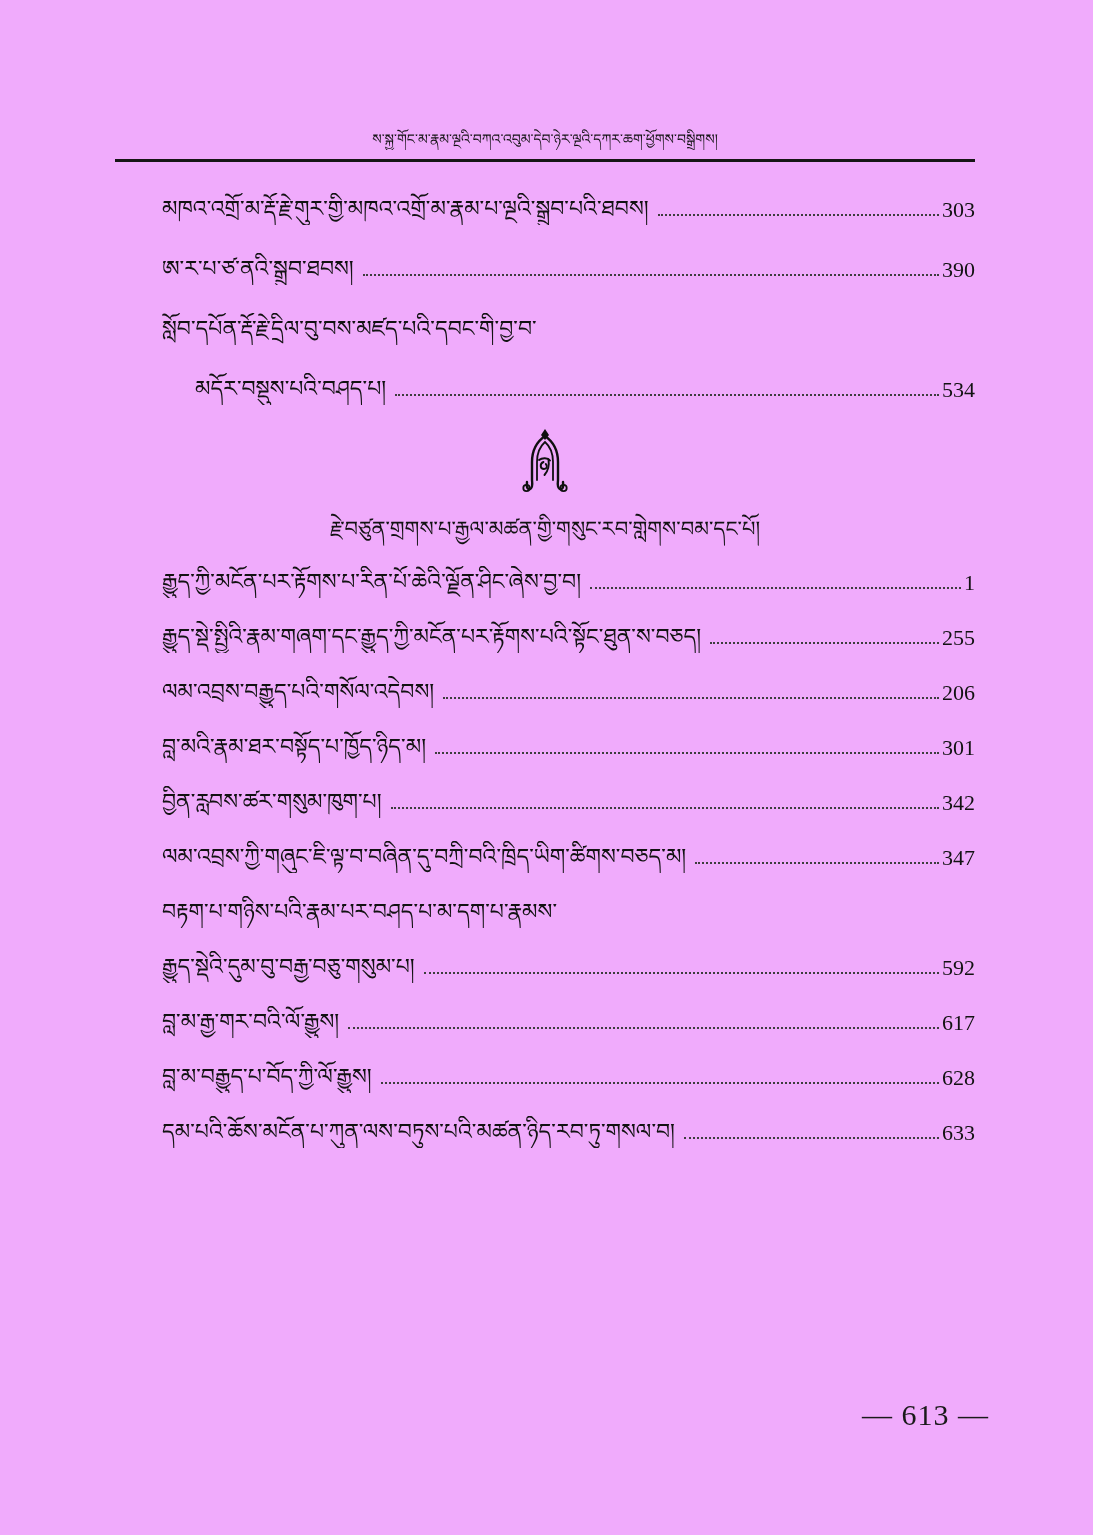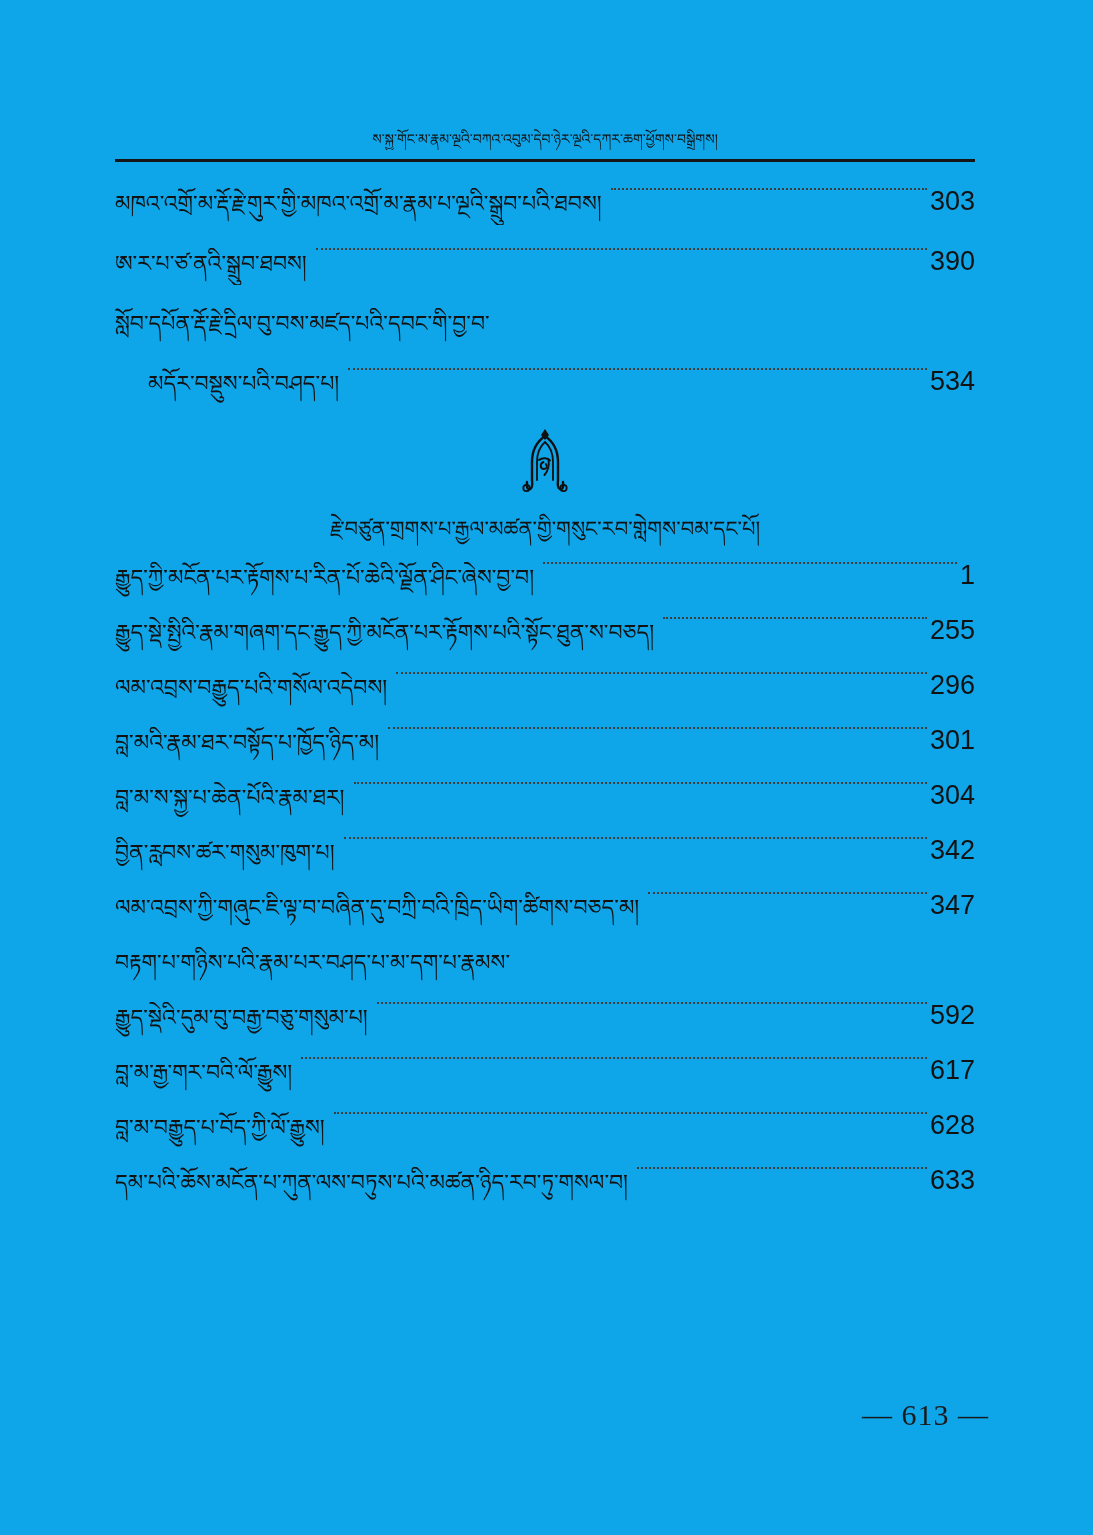--- a/index.html
+++ b/index.html
@@ -1,20 +1,20 @@
 <!DOCTYPE html>
 <html><head>
 <meta charset="utf-8">
 <style>
   html,body{margin:0;padding:0;background:#e8e8e8;}
   .page{
     position:relative;
     width:1093px;height:1535px;
     margin:0 auto;
-    background:#0ea5e9;
+    background:#f0abfc;
     color:#121212;
     font-family:"DejaVu Sans",sans-serif;
     overflow:hidden;
   }
   .content{
     position:absolute;
     left:115px;top:0;
     width:860px;
   }
   .running-header{
@@ -30,45 +30,47 @@
   }
   .divider-rule{
     height:3px;
     background:#161616;
     margin-top:9px;
   }
   .toc-list{display:block;}
   .toc-front{margin-top:26px;}
   .toc-row{
     display:flex;
+    align-items:flex-end;
     height:37px;
     margin-bottom:23px;
     font-size:22px;
+    margin-left:47px;
   }
   .toc-volume .toc-row{
     height:36px;
     margin-bottom:19px;
   }
   .toc-row .toc-title{
     white-space:nowrap;
     overflow:hidden;
     flex-shrink:1;
     line-height:1.45;
   }
   .toc-row.cont .toc-title{padding-left:33px;}
   .dot-leader{
     flex:1 1 auto;
     min-width:16px;
     height:0;
     border-bottom:2px dotted #3d3d3d;
     margin:0 3px 9px 9px;
   }
   .page-number{
-    font-family:Liberation Sans, sans-serif;
-    font-size:27px;
+    font-family:Liberation Serif, serif;
+    font-size:22px;
     line-height:1;
     padding-bottom:4px;
     white-space:nowrap;
   }
   .no-leader{justify-content:flex-start;}
   .ornament-wrap{
     margin-top:20px;
     display:flex;justify-content:center;
   }
   .volume-title{
@@ -158,31 +160,26 @@
           <span class="page-number">1</span>
         </div>
         <div class="toc-row">
           <span class="toc-title">རྒྱུད་སྡེ་སྤྱིའི་རྣམ་གཞག་དང་རྒྱུད་ཀྱི་མངོན་པར་རྟོགས་པའི་སྟོང་ཐུན་ས་བཅད།</span>
           <span class="dot-leader"></span>
           <span class="page-number">255</span>
         </div>
         <div class="toc-row">
           <span class="toc-title">ལམ་འབྲས་བརྒྱུད་པའི་གསོལ་འདེབས།</span>
           <span class="dot-leader"></span>
-          <span class="page-number">296</span>
+          <span class="page-number">206</span>
         </div>
         <div class="toc-row">
           <span class="toc-title">བླ་མའི་རྣམ་ཐར་བསྟོད་པ་ཁྱོད་ཉིད་མ།</span>
           <span class="dot-leader"></span>
           <span class="page-number">301</span>
-        </div>
-        <div class="toc-row">
-          <span class="toc-title">བླ་མ་ས་སྐྱ་པ་ཆེན་པོའི་རྣམ་ཐར།</span>
-          <span class="dot-leader"></span>
-          <span class="page-number">304</span>
         </div>
         <div class="toc-row">
           <span class="toc-title">བྱིན་རླབས་ཚར་གསུམ་ཁུག་པ།</span>
           <span class="dot-leader"></span>
           <span class="page-number">342</span>
         </div>
         <div class="toc-row">
           <span class="toc-title">ལམ་འབྲས་ཀྱི་གཞུང་ཇི་ལྟ་བ་བཞིན་དུ་བཀྲི་བའི་ཁྲིད་ཡིག་ཚིགས་བཅད་མ།</span>
           <span class="dot-leader"></span>
           <span class="page-number">347</span>

